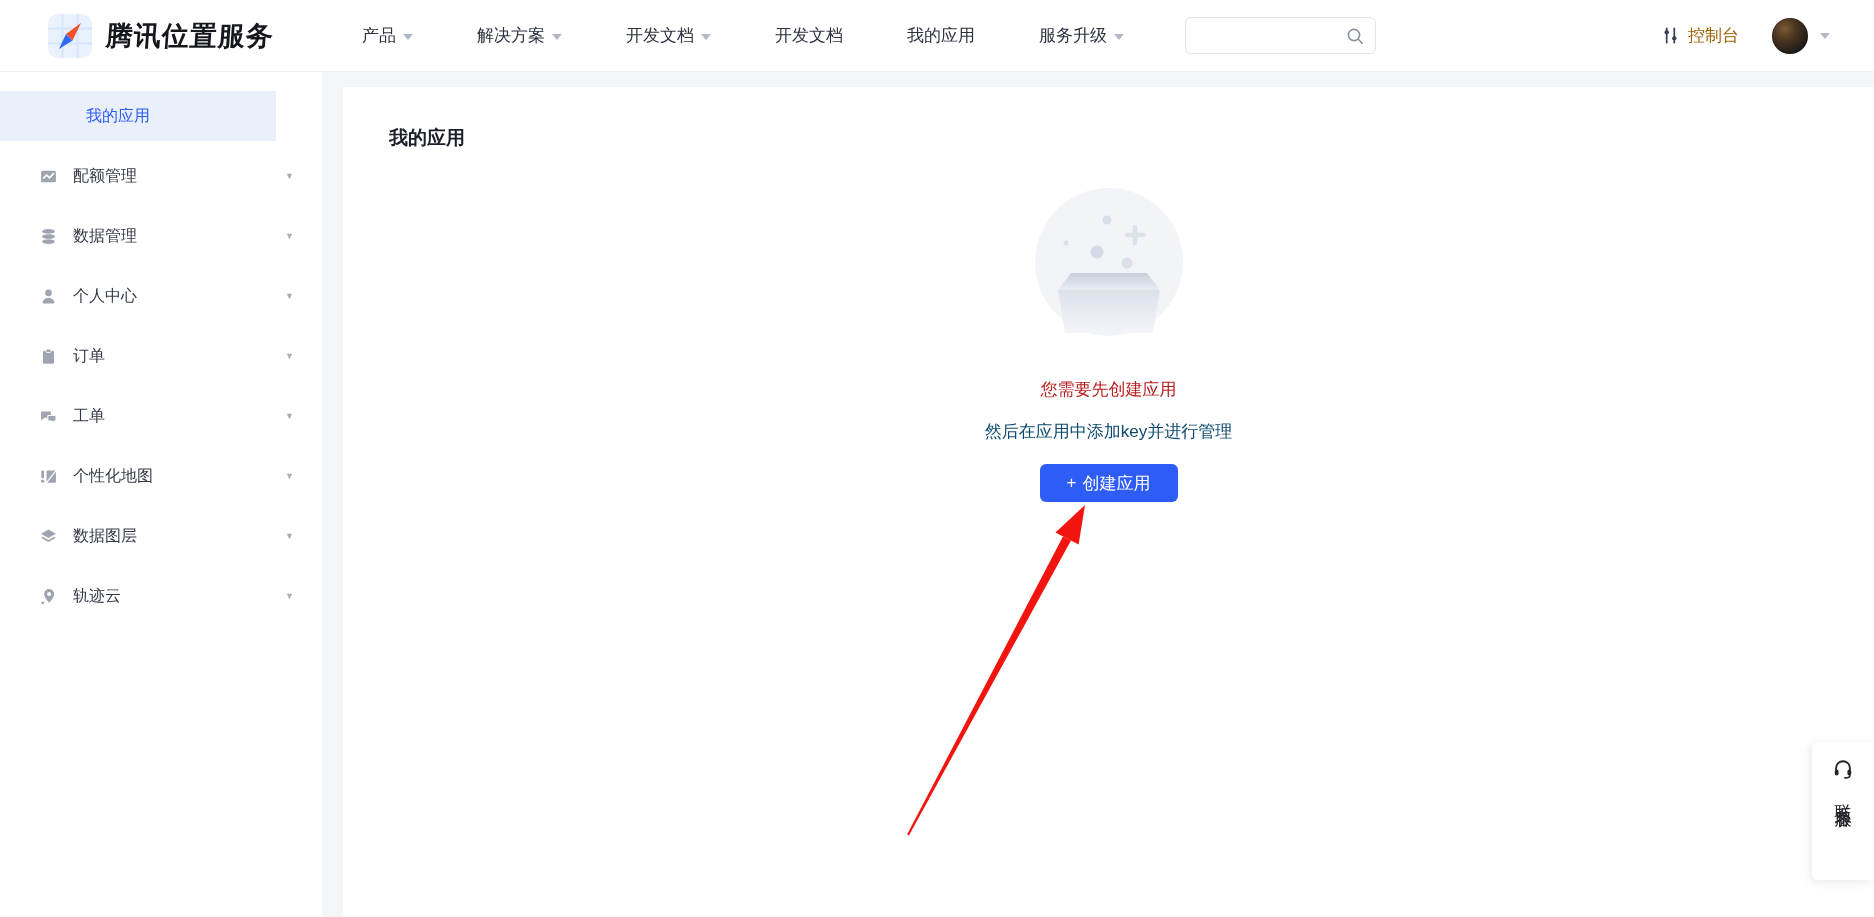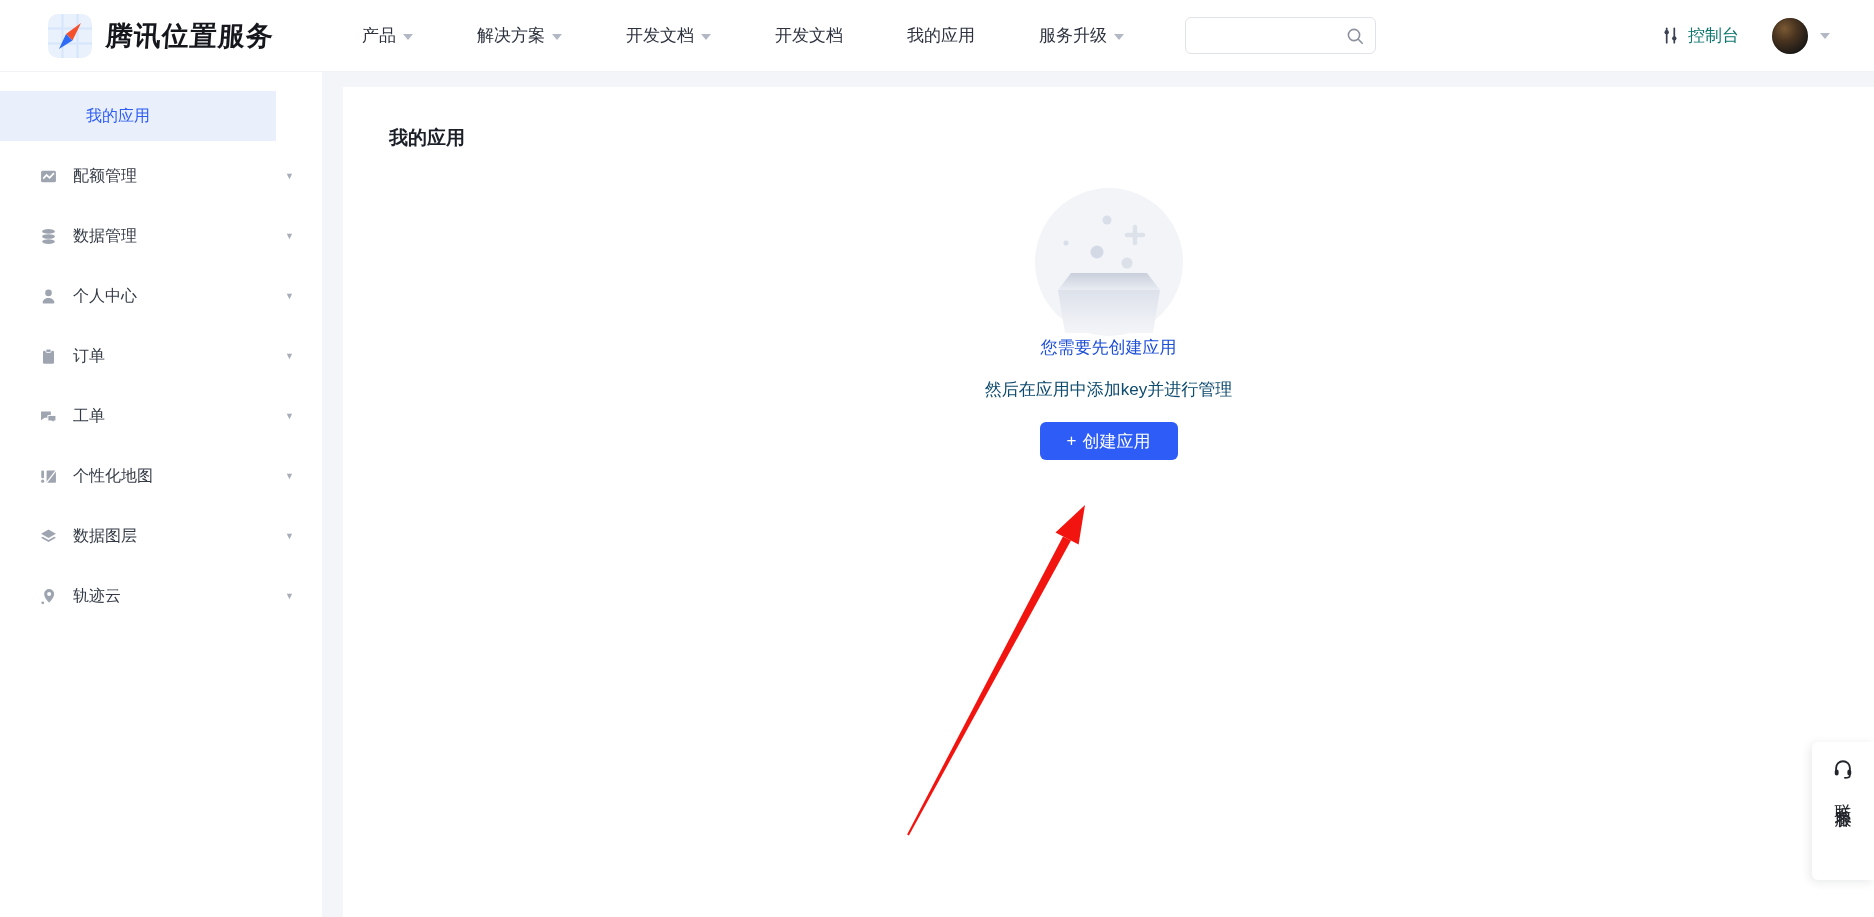--- a/index.html
+++ b/index.html
@@ -12,21 +12,21 @@
   .logo { display:flex; align-items:center; gap:14px; }
   .logo-name { font-size:27px; font-weight:800; color:#15171c; letter-spacing:1px; transform:skewX(-4deg); }
   .nav-menu { display:flex; align-items:flex-end; margin-left:88px; gap:64px; }
   .nav-item { display:flex; align-items:center; gap:7px; font-size:17px; color:#2d323e; cursor:pointer; white-space:nowrap; }
   .nav-chevron { width:0; height:0; border-left:5px solid transparent; border-right:5px solid transparent;
     border-top:6px solid #b3b9c4; margin-top:2px; }
   .search-box { margin-left:auto; width:191px; height:37px; border:1px solid #dfe3e8; border-radius:6px;
     display:flex; align-items:center; padding:0 10px 0 12px; }
   .search-box input { border:none; outline:none; flex:1; font-size:14px; color:#333; min-width:0; background:transparent; }
   .search-icon { color:#8a909c; display:flex; }
-  .console-entry { display:flex; align-items:center; gap:8px; margin-left:285px; font-size:17px; color:#0f766e; cursor:pointer; }
+  .console-entry { display:flex; align-items:center; gap:8px; margin-left:285px; font-size:17px; color:#a16207; cursor:pointer; }
   .console-icon { color:#3b4153; display:flex; }
   .avatar { width:36px; height:36px; border-radius:50%; margin-left:33px; cursor:pointer;
     background:radial-gradient(circle at 35% 30%, #7a5a33 0%, #4a3420 35%, #1d1a17 75%); box-shadow:inset 0 0 0 1px rgba(0,0,0,.15); }
   .avatar-chevron { width:0; height:0; border-left:5px solid transparent; border-right:5px solid transparent;
     border-top:6px solid #b3b9c4; margin-left:12px; cursor:pointer; }
 
   
   .layout { display:flex; height:845px; }
   .sidebar { width:322px; background:#fff; padding-top:19px; flex:none; }
   .side-item { position:relative; height:50px; margin-bottom:10px; display:flex; align-items:center;
@@ -38,21 +38,21 @@
   .side-item.sub { padding-left:86px; }
   .side-item.selected { background:#e9f0fc; width:276px; }
   .side-arrow { position:absolute; right:28px; font-size:9px; color:#a7adba; }
 
   .main { flex:1; background:#f3f5f8; }
   .card { background:#fff; margin:15px 0 0 21px; height:calc(100% - 15px); padding-top:38px; }
   .card-title { font-size:19px; font-weight:700; color:#1b1f27; padding-left:46px; }
 
   .empty-state { display:flex; flex-direction:column; align-items:center; margin-top:37px; }
   .illus { width:148px; height:148px; }
-  .empty-line1 { font-size:17px; color:#1d4ed8; }
+  .empty-line1 { margin-top:42px; font-size:17px; color:#b91c1c; }
   .empty-line2 { margin-top:19px; font-size:17px; color:#0c4a6e; }
   .create-btn { margin-top:21px; width:138px; height:38px; background:#2e5cf6; color:#fff; border:none;
     border-radius:6px; font-size:17px; cursor:pointer; display:flex; align-items:center; justify-content:center; gap:6px;
     font-family:inherit; }
 
   
   .red-arrow { position:absolute; left:850px; top:495px; width:260px; height:360px; pointer-events:none; z-index:8; }
 
   
   .contact { position:absolute; right:0; top:742px; width:62px; height:138px; background:#fff;

